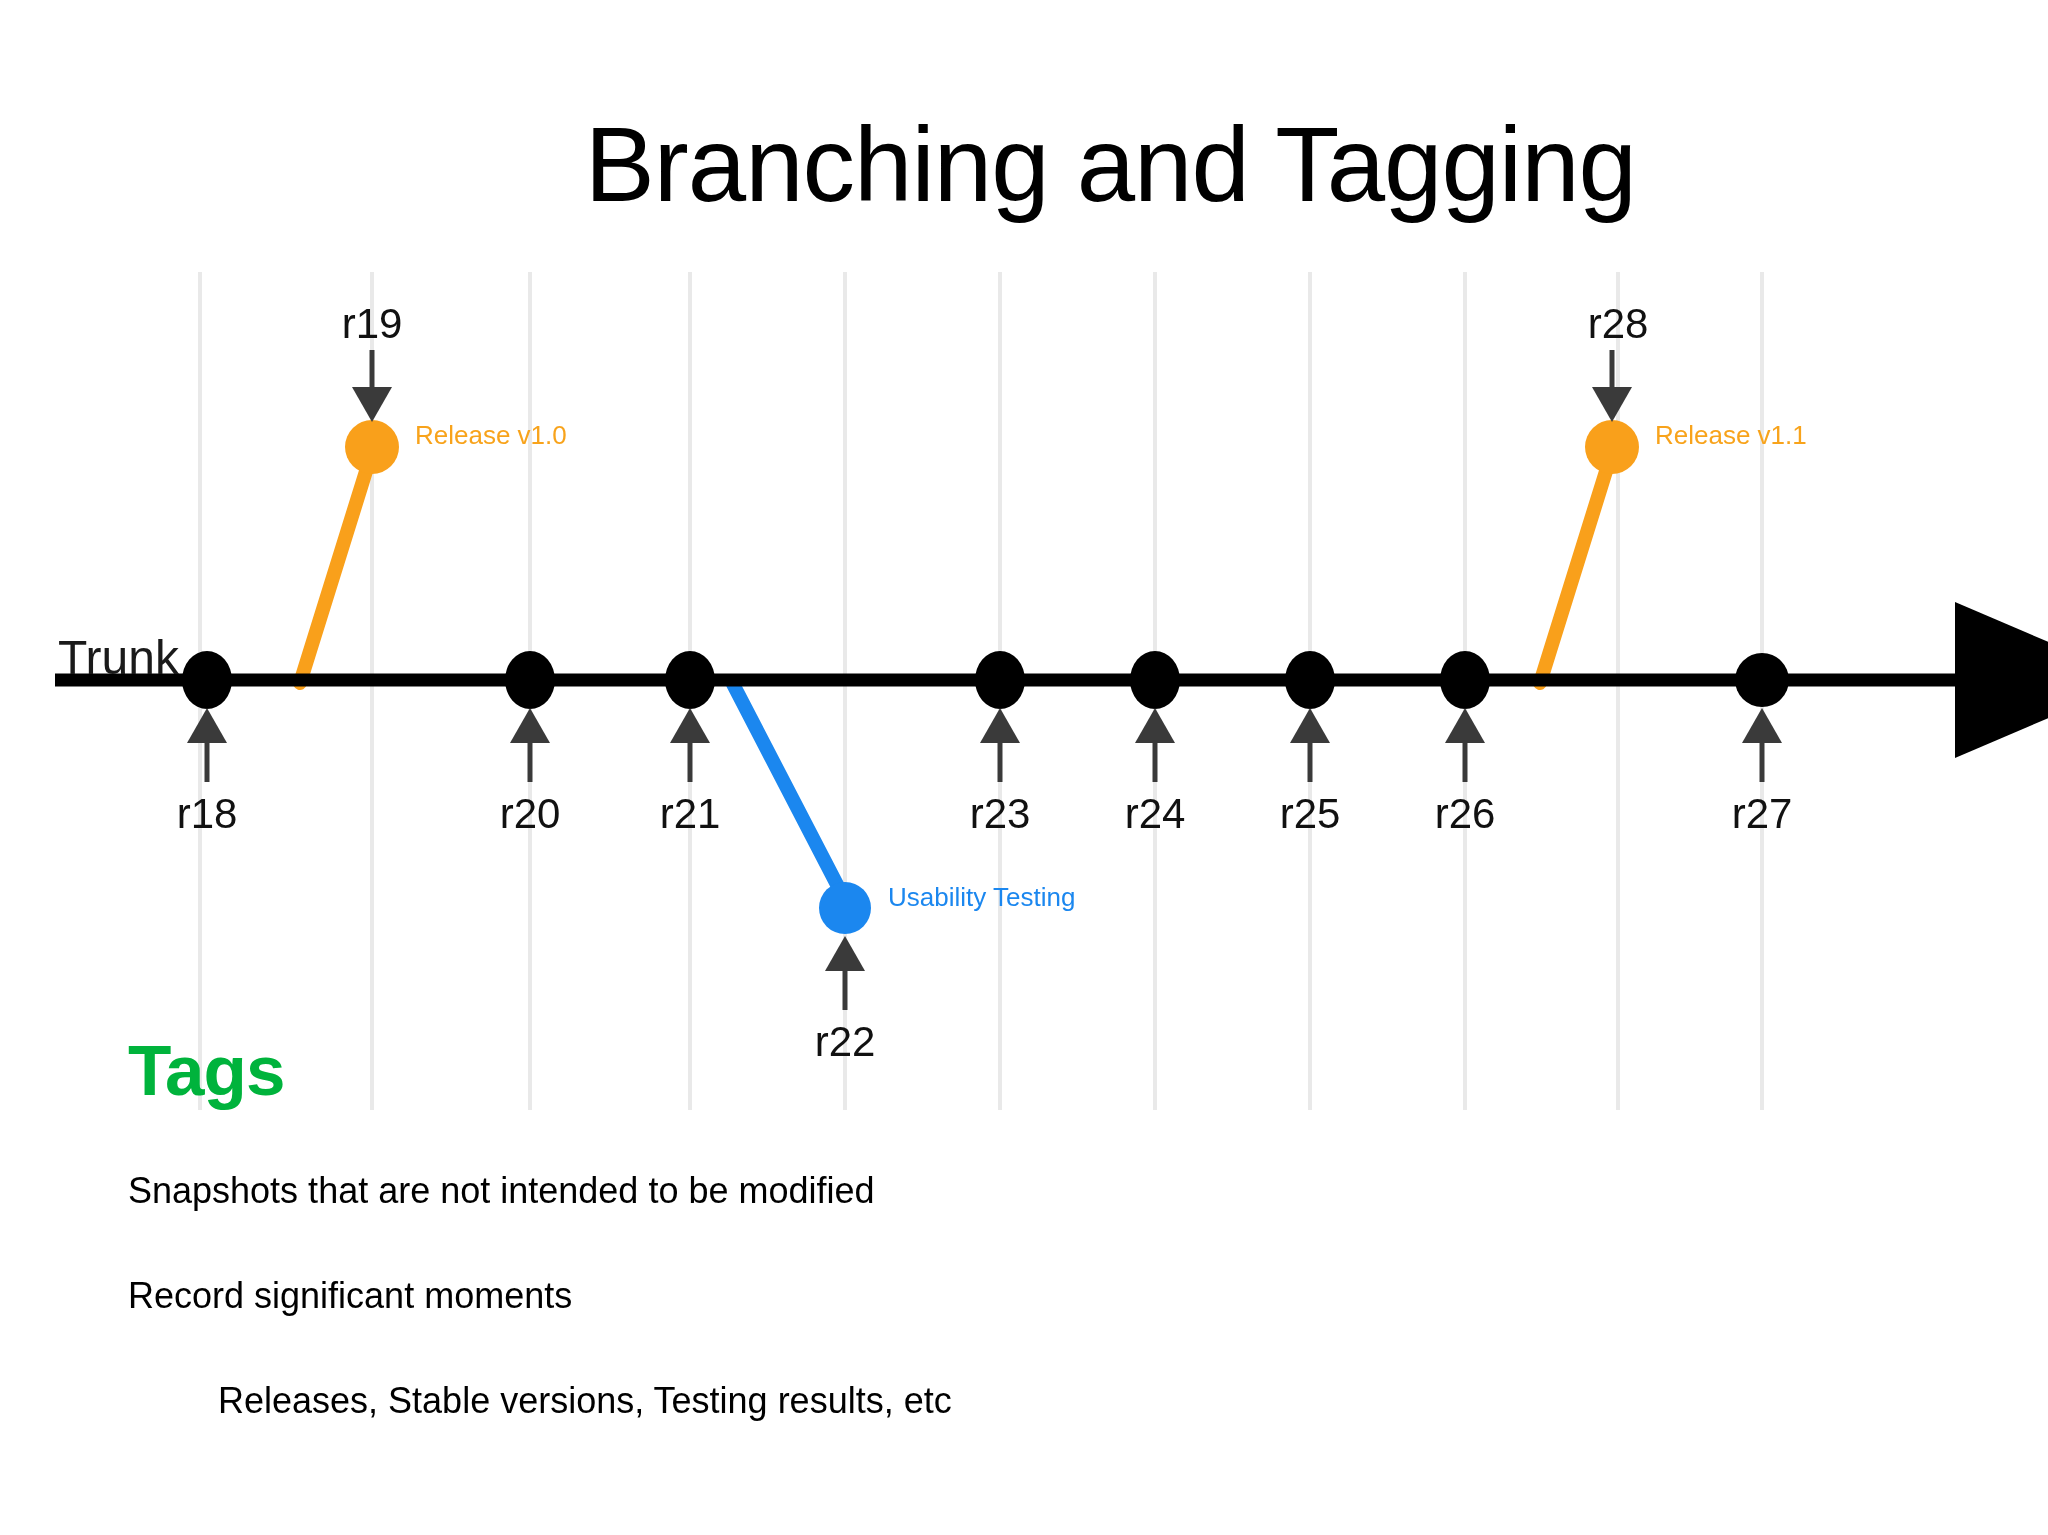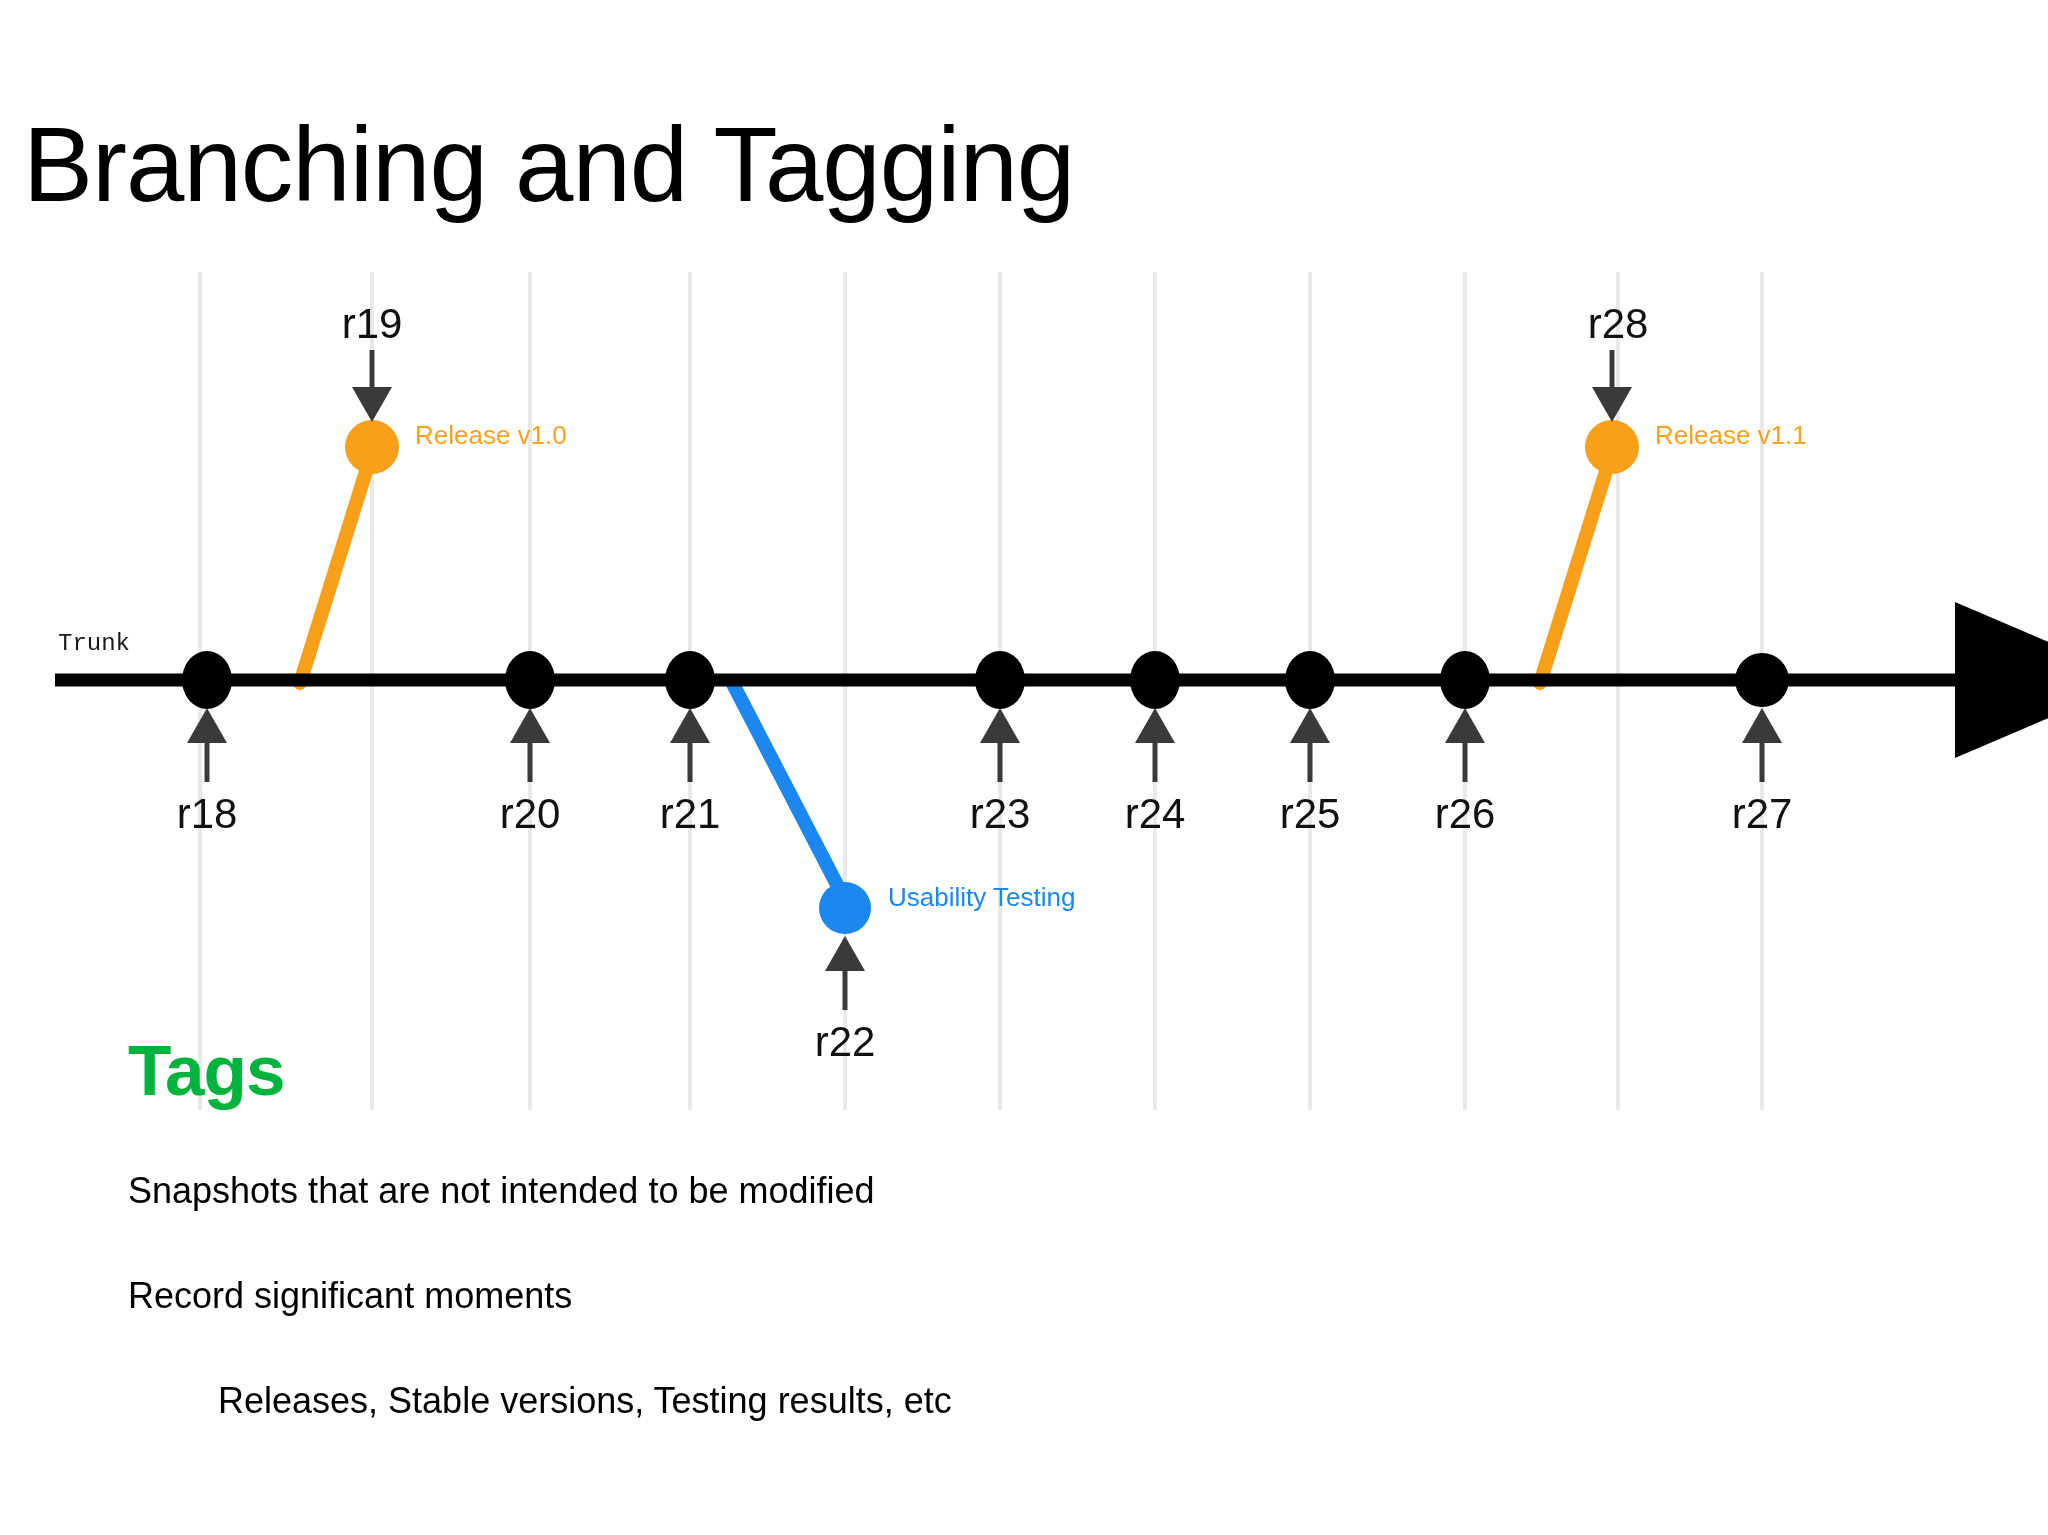--- a/index.html
+++ b/index.html
@@ -2,29 +2,29 @@
 <html><head>
 <meta charset="utf-8">
 <style>
   html,body{margin:0;padding:0;background:#ffffff;}
   body{width:2048px;height:1535px;overflow:hidden;
        font-family:"Liberation Sans","DejaVu Sans",sans-serif;color:#000;}
   #stage{position:relative;width:2048px;height:1535px;}
 
   .slide-title{
     position:absolute; left:0; top:110px; width:1636px;
-    text-align:left; font-size:105px; font-weight:400;
-    letter-spacing:-1px; line-height:1.05; color:#000;padding-left:23px;
+    text-align:right; font-size:105px; font-weight:400;
+    letter-spacing:-1px; line-height:1.05; color:#000;
   }
 
   #diagram{position:absolute; left:0; top:0; width:2048px; height:1535px;}
 
   .txt{position:absolute; white-space:nowrap;}
 
-  .trunk-label{font-size:24px; color:#1a1a1a;font-family:Liberation Mono, monospace;}
+  .trunk-label{font-size:48px; color:#1a1a1a;}
   .rev-label{font-size:42px; color:#111;text-align:center;}
   .tag-label{font-size:26px; font-weight:400;}
   .tag-orange{color:#f8a31b;}
   .tag-blue{color:#1b87ef;}
 
   .tags-head{
     position:absolute; left:128px; top:1030px;
     font-size:71px; font-weight:bold; color:#00b33c; letter-spacing:-1px;text-align:center;
   }
   .bullet{

